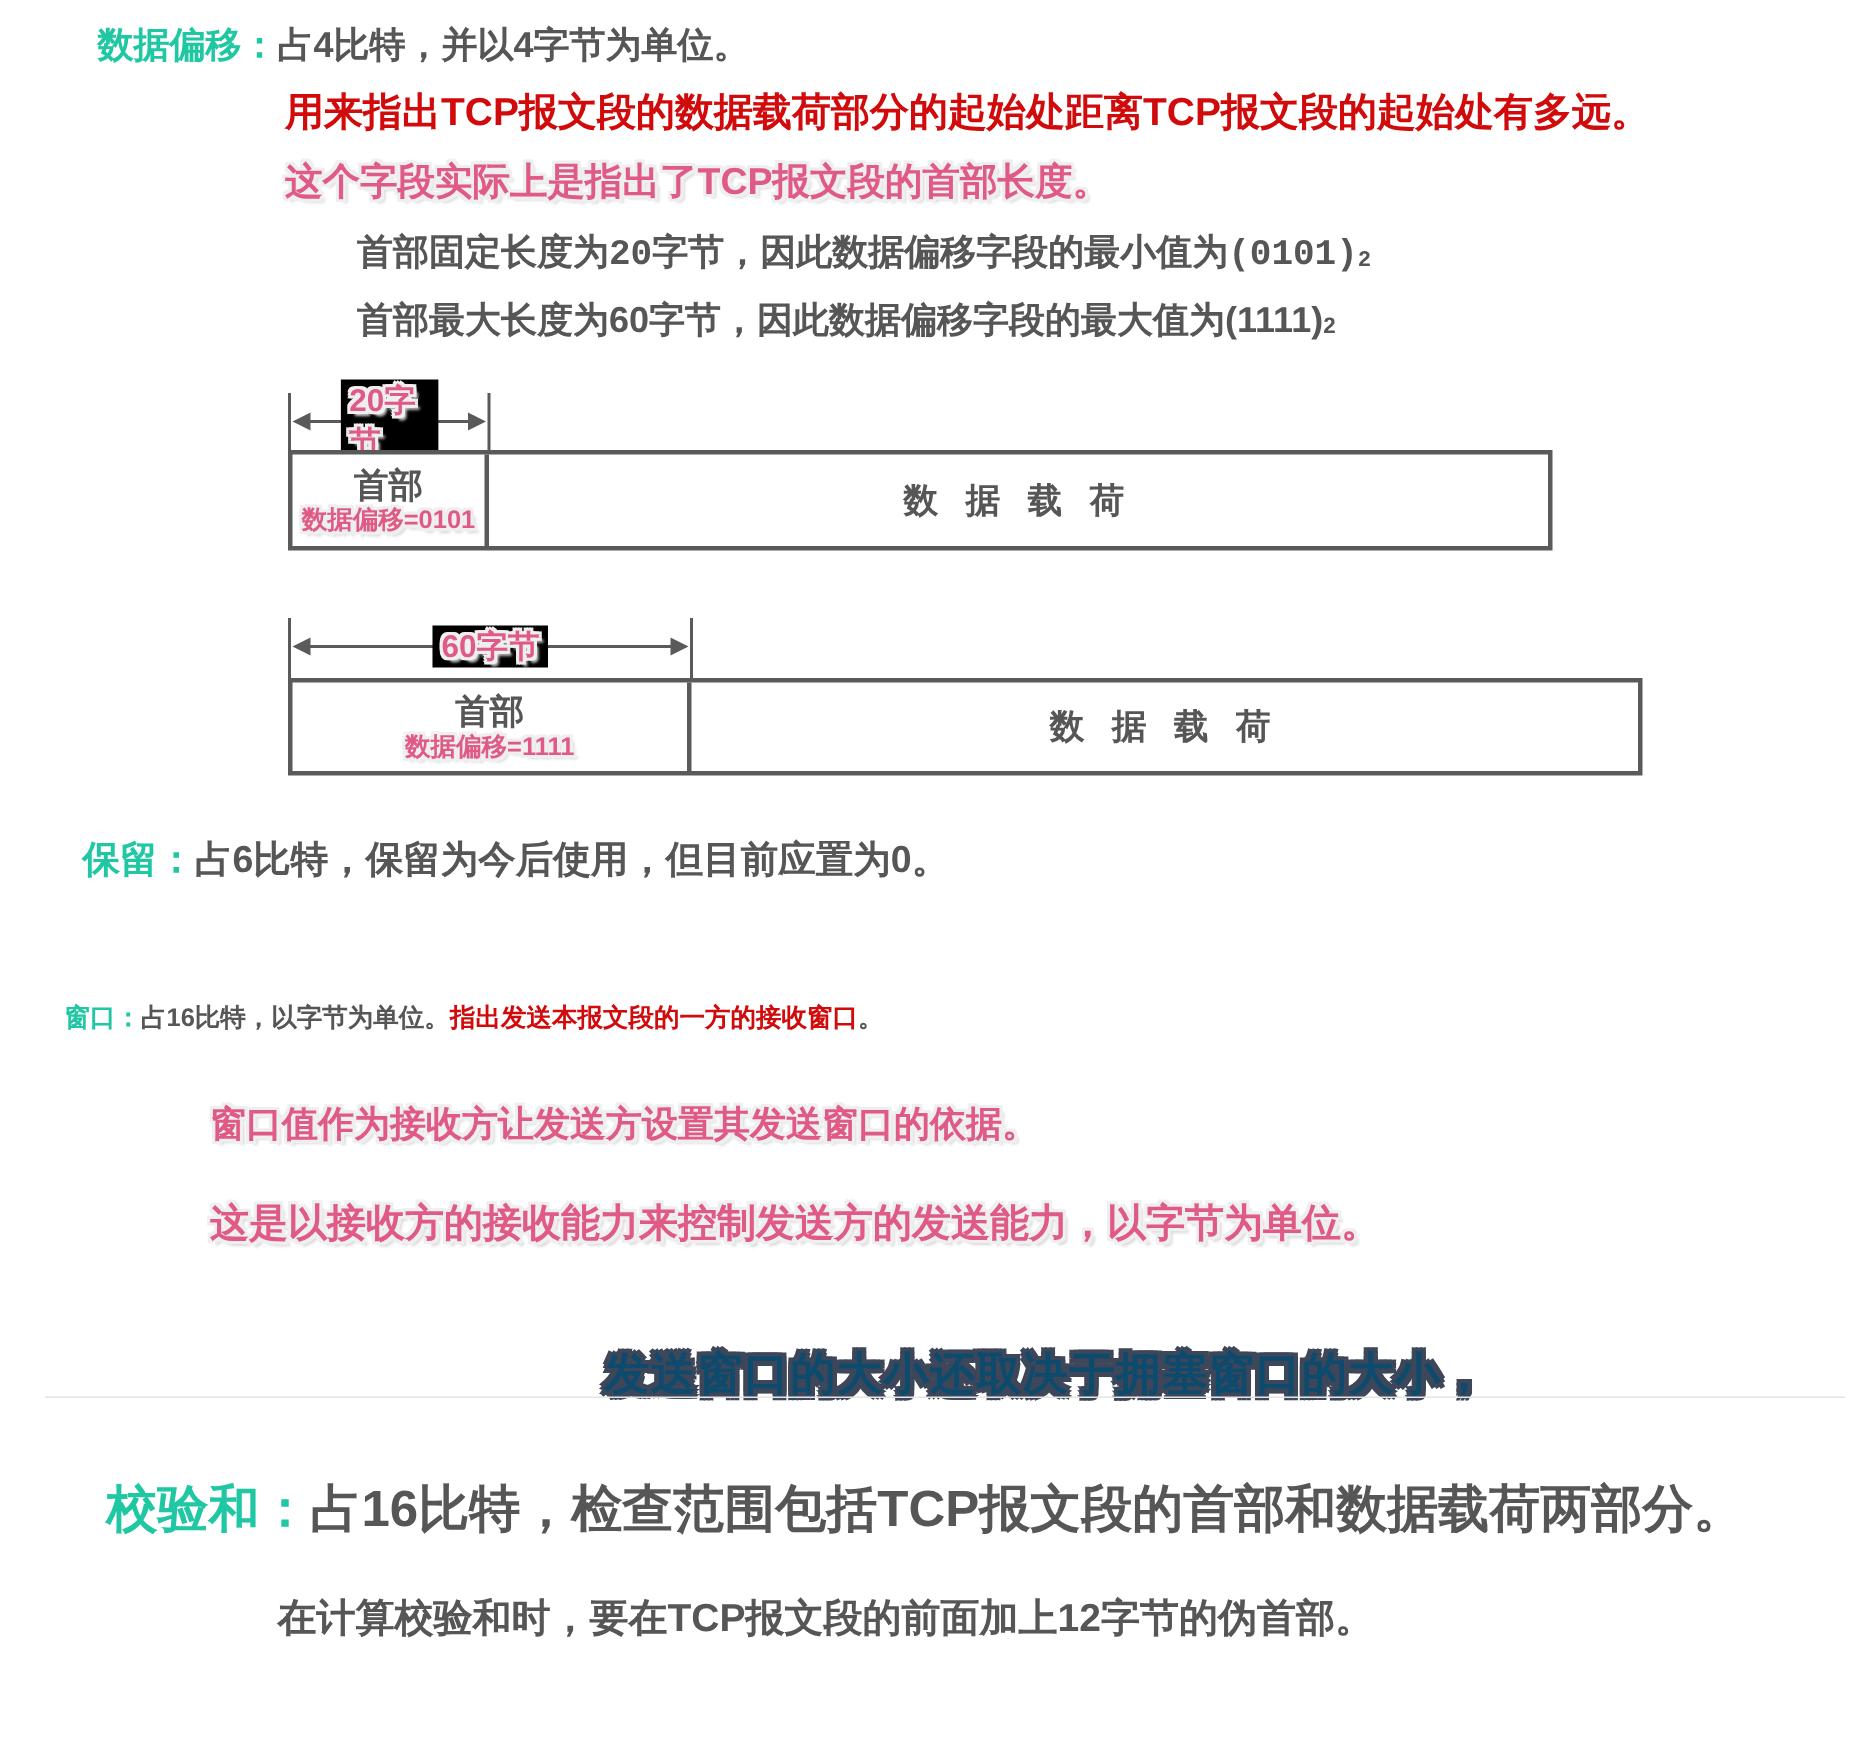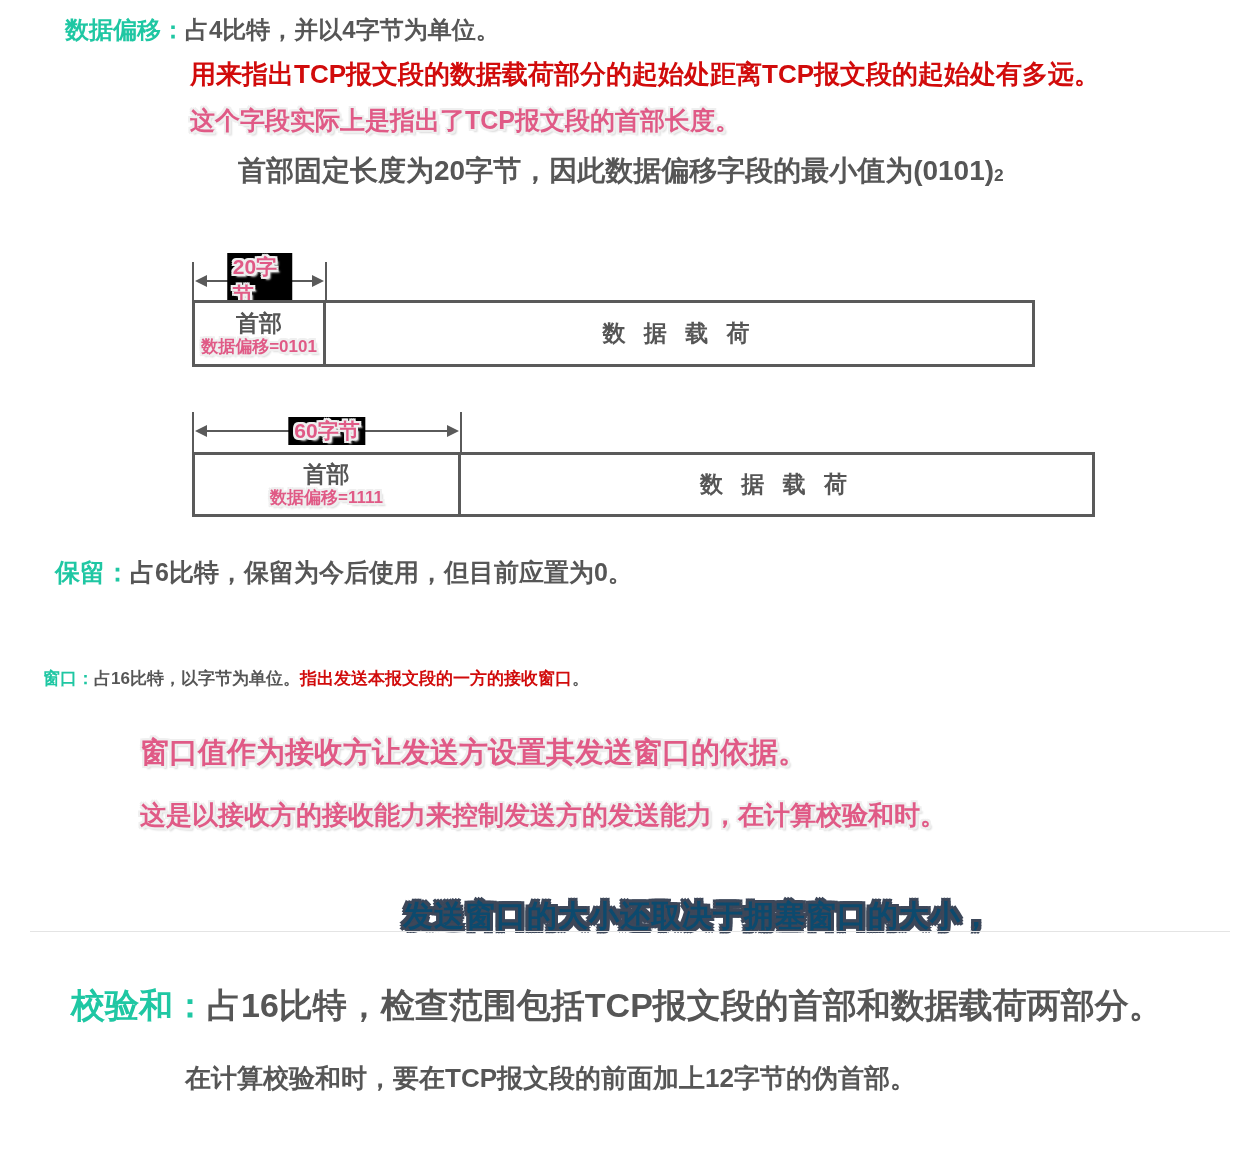--- a/index.html
+++ b/index.html
@@ -79,24 +79,27 @@
 <div id="page">
 
   <div class="abs" style="left:65px;top:14px;font-size:24px;">
     <span class="teal">数据偏移：</span><span class="dark">占4比特，并以4字节为单位。</span>
   </div>
 
   <div class="abs red" style="left:190px;top:57px;font-size:26px;">用来指出TCP报文段的数据载荷部分的起始处距离TCP报文段的起始处有多远。</div>
 
   <div class="abs pink glow" style="left:190px;top:104px;font-size:25px;">这个字段实际上是指出了TCP报文段的首部长度。</div>
 
-  <div class="abs dark" style="left:238px;top:152px;font-size:28px;">
+  <div class="abs dark" style="left:238px;top:152px;font-size:24px;font-family:Liberation Mono, monospace;">
     <span>首部固定长度为20字节，因此数据偏移字段的最小值为(0101)</span><sub class="small">2</sub>
   </div>
 
+  <div class="abs dark" style="left:238px;top:197px;font-size:24px;">
+    <span>首部最大长度为60字节，因此数据偏移字段的最大值为(1111)</span><sub class="small">2</sub>
+  </div>
 
   <div class="measure" style="left:192px;top:262px;width:131px;height:38px;">
     <span class="mline"></span>
     <span class="head l"></span>
     <span class="head r"></span>
     <span class="mlabel glow">20字节</span>
   </div>
   <div class="segbox" style="left:192px;top:300px;width:843px;height:67px;">
     <div class="seg-header" style="width:131px;">
       <span class="h1">首部</span>
@@ -120,23 +123,23 @@
   </div>
 
   <div class="abs" style="left:55px;top:556px;font-size:25px;">
     <span class="teal">保留：</span><span class="dark">占6比特，保留为今后使用，但目前应置为0。</span>
   </div>
 
   <div class="abs" style="left:43px;top:667px;font-size:17px;">
     <span class="teal">窗口：</span><span class="dark">占16比特，以字节为单位。</span><span class="red">指出发送本报文段的一方的接收窗口</span><span class="dark">。</span>
   </div>
 
-  <div class="abs pink glow" style="left:140px;top:733px;font-size:29px;">窗口值作为接收方让发送方设置其发送窗口的依据。</div>
+  <div class="abs pink glow" style="left:140px;top:733px;font-size:24px;">窗口值作为接收方让发送方设置其发送窗口的依据。</div>
 
-  <div class="abs pink glow" style="left:140px;top:798px;font-size:26px;">这是以接收方的接收能力来控制发送方的发送能力，在计算校验和时。</div>
+  <div class="abs pink glow" style="left:140px;top:798px;font-size:26px;">这是以接收方的接收能力来控制发送方的发送能力，以字节为单位。</div>
 
   <div class="abs subtitle" style="left:403px;top:896px;">发送窗口的大小还取决于拥塞窗口的大小，</div>
 
   <div class="divider" style="left:30px;top:931px;width:1200px;"></div>
 
   <div class="abs" style="left:71px;top:983px;font-size:34px;">
     <span class="teal">校验和：</span><span class="dark">占16比特，检查范围包括TCP报文段的首部和数据载荷两部分。</span>
   </div>
 
   <div class="abs dark" style="left:185px;top:1061px;font-size:26px;">在计算校验和时，要在TCP报文段的前面加上12字节的伪首部。</div>

